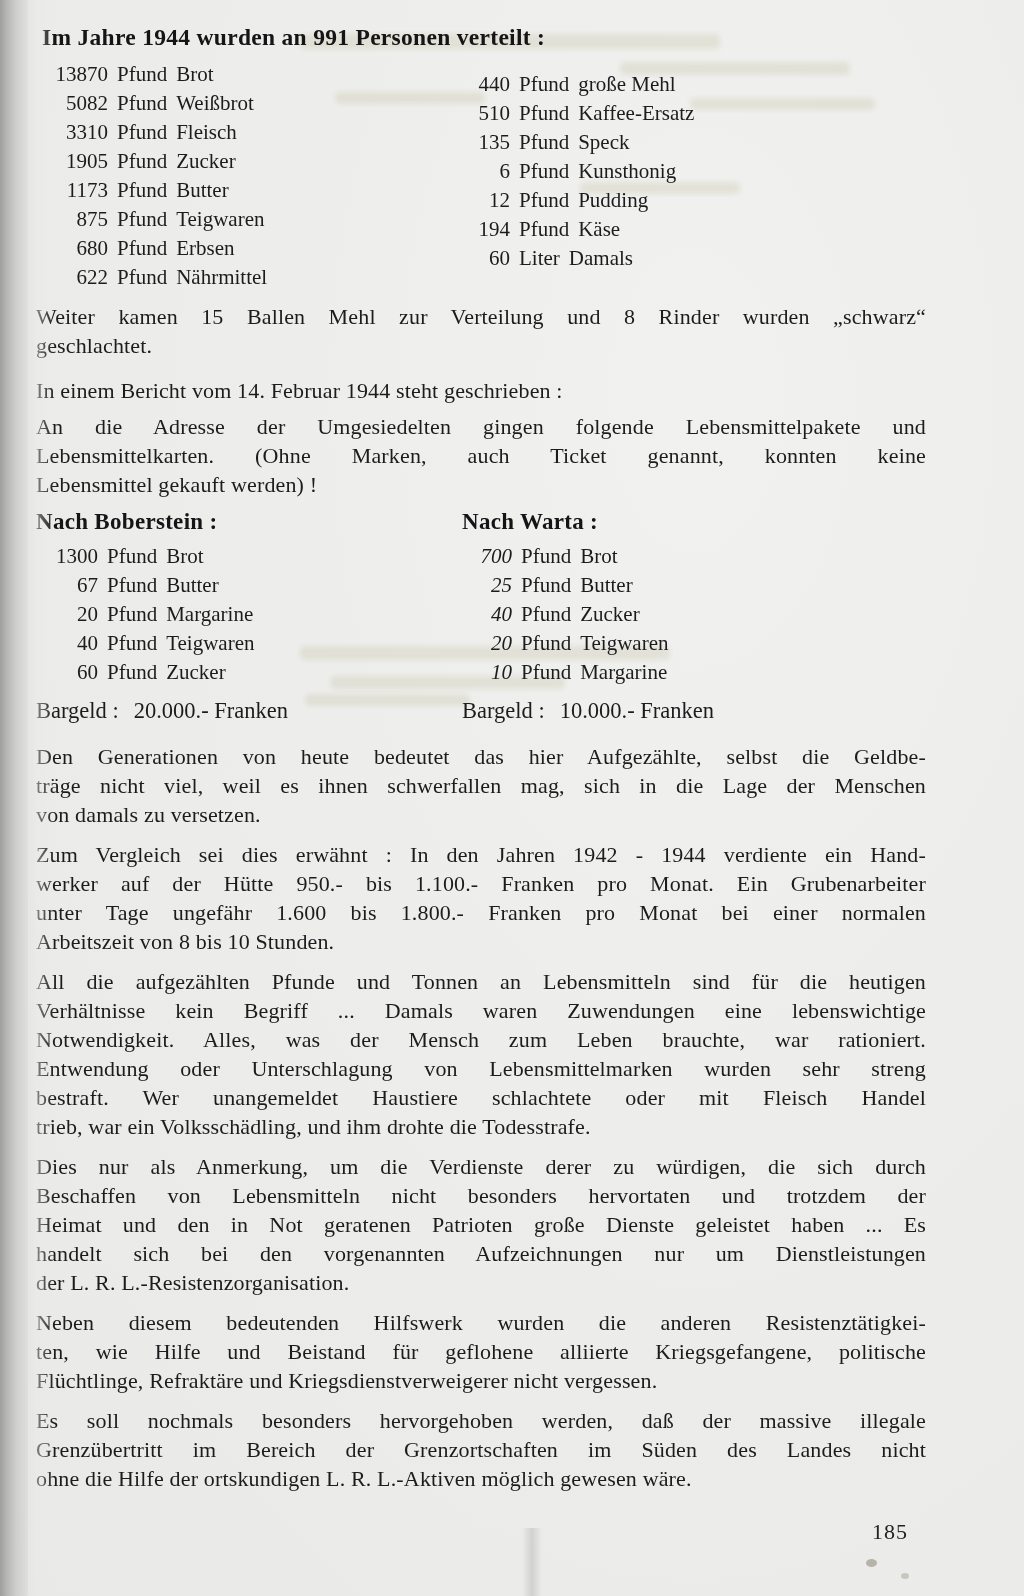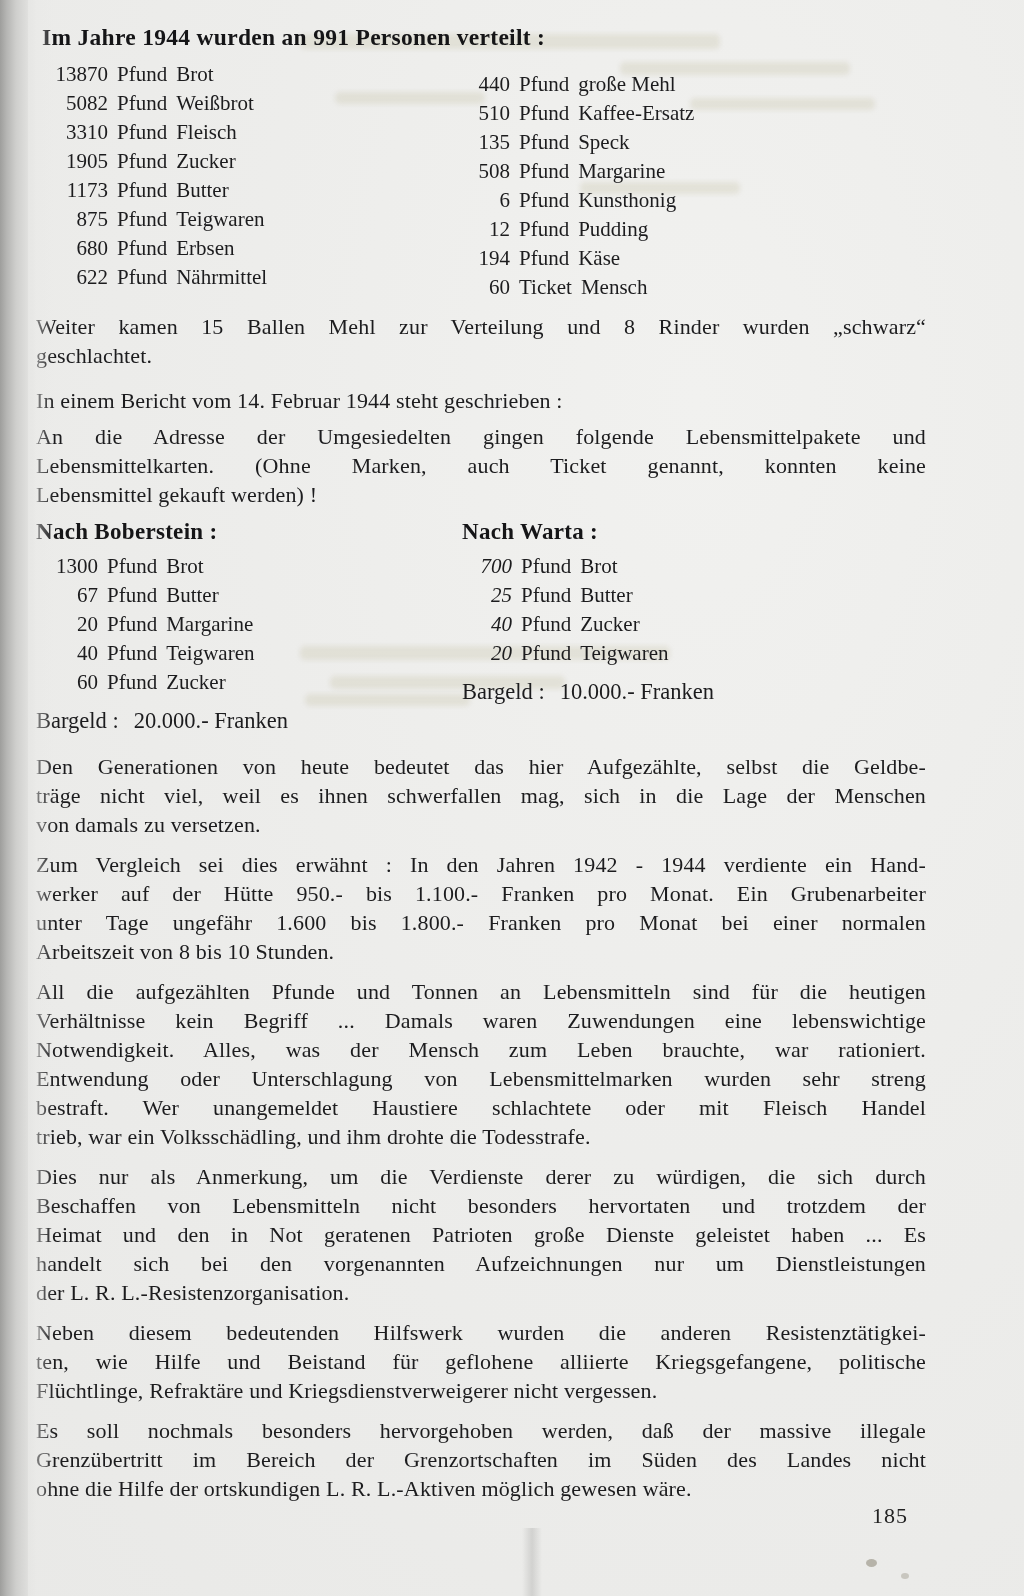--- a/index.html
+++ b/index.html
@@ -55,21 +55,21 @@
   .pkg-head{font-size:23px;font-weight:700;letter-spacing:.3px;margin:0 0 7px 0;color:#151517;}
   .pkg-left .qty{width:62px;}
   .pkg-right .qty{width:50px;font-style:italic;}
   .bargeld{font-size:22.5px;line-height:29px;margin-top:9px;white-space:nowrap;}
   .bargeld .bval{margin-left:15px;}
   .packages{margin-bottom:17px;}
 
   .bodyparas .pwrap + .pwrap{margin-top:11px;}
 
   .page-number{
-    font-size:22px;text-align:right;padding-right:18px;
+    font-size:22px;text-align:right;padding-right:18px;margin-top:26px;
     letter-spacing:1px;color:#222;
   }
 
   
   .smudge{position:absolute;z-index:0;border-radius:5px;
     background:rgba(168,162,112,.17);filter:blur(2.5px);pointer-events:none;}
   .speck{position:absolute;z-index:2;border-radius:50%;pointer-events:none;}
   .fold{position:absolute;z-index:2;pointer-events:none;
     background:linear-gradient(to right, rgba(160,160,158,0), rgba(150,150,148,.30), rgba(160,160,158,0));}
 </style>
@@ -111,29 +111,28 @@
           <div class="qline"><span class="qty">622</span><span class="unit">Pfund</span><span class="item">Nährmittel</span></div>
         </div>
       <div class="col-1944-right">
 
           <div class="qline"><span class="qty">440</span><span class="unit">Pfund</span><span class="item">große Mehl</span></div>
 
           <div class="qline"><span class="qty">510</span><span class="unit">Pfund</span><span class="item">Kaffee-Ersatz</span></div>
 
           <div class="qline"><span class="qty">135</span><span class="unit">Pfund</span><span class="item">Speck</span></div>
 
-          <div class="qline"><span class="qty">508</span><span class="unit">Pfund</span><span class="item">Margarine</span></div>
 
           <div class="qline"><span class="qty">6</span><span class="unit">Pfund</span><span class="item">Kunsthonig</span></div>
 
           <div class="qline"><span class="qty">12</span><span class="unit">Pfund</span><span class="item">Pudding</span></div>
 
           <div class="qline"><span class="qty">194</span><span class="unit">Pfund</span><span class="item">Käse</span></div>
 
-          <div class="qline"><span class="qty">60</span><span class="unit">Ticket</span><span class="item">Mensch</span></div>
+          <div class="qline"><span class="qty">60</span><span class="unit">Liter</span><span class="item">Damals</span></div>
         </div>
     </div>
 
     <div class="para para-weiter">
 
     <div class="ln">Weiter kamen 15 Ballen Mehl zur Verteilung und 8 Rinder wurden „schwarz“</div>
         <div class="ln last">geschlachtet.</div>
       </div>
 
     <div class="para para-bericht">In einem Bericht vom 14. Februar 1944 steht geschrieben :</div>
@@ -167,20 +166,21 @@
         <div>
 
             <div class="qline"><span class="qty">700</span><span class="unit">Pfund</span><span class="item">Brot</span></div>
 
             <div class="qline"><span class="qty">25</span><span class="unit">Pfund</span><span class="item">Butter</span></div>
 
             <div class="qline"><span class="qty">40</span><span class="unit">Pfund</span><span class="item">Zucker</span></div>
 
             <div class="qline"><span class="qty">20</span><span class="unit">Pfund</span><span class="item">Teigwaren</span></div>
 
+            <div class="qline"><span class="qty">10</span><span class="unit">Pfund</span><span class="item">Margarine</span></div>
           </div>
         <div class="bargeld"><span>Bargeld :</span><span class="bval">10.000.- Franken</span></div>
       </div>
     </div>
 
     <div class="bodyparas">
 
         <div class="para pwrap">
 
         <div class="ln">Den Generationen von heute bedeutet das hier Aufgezählte, selbst die Geldbe-</div>

